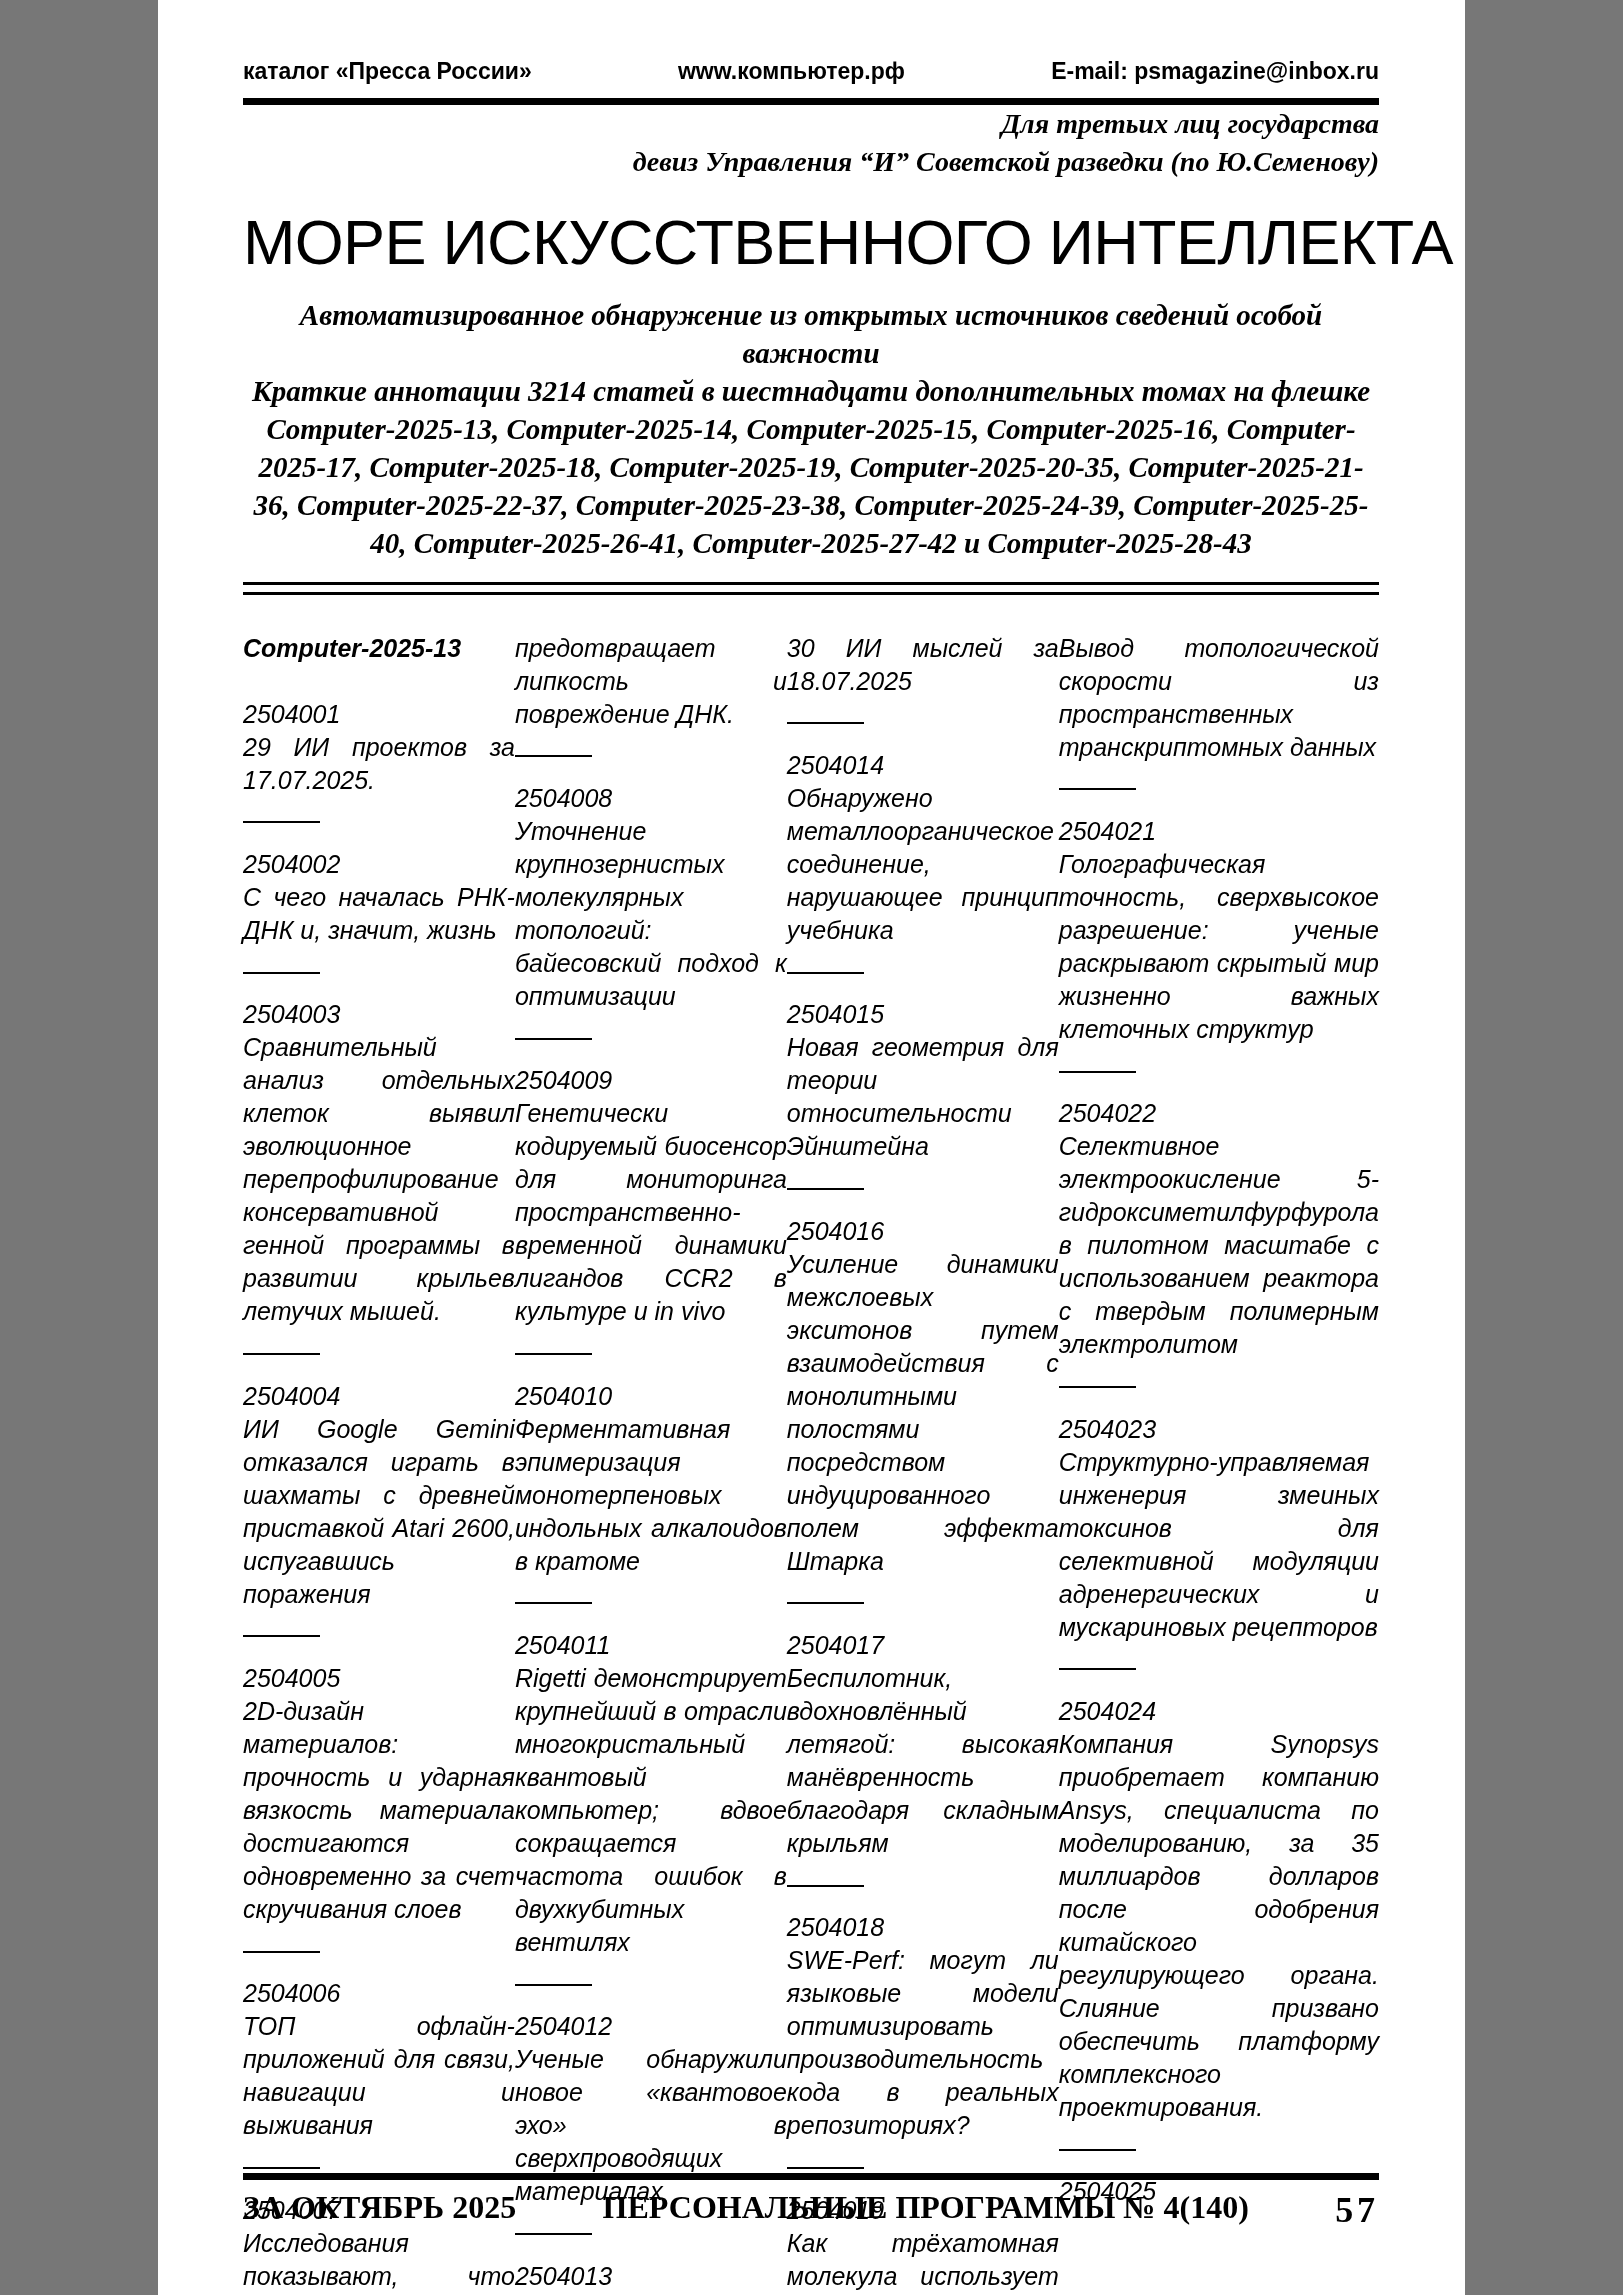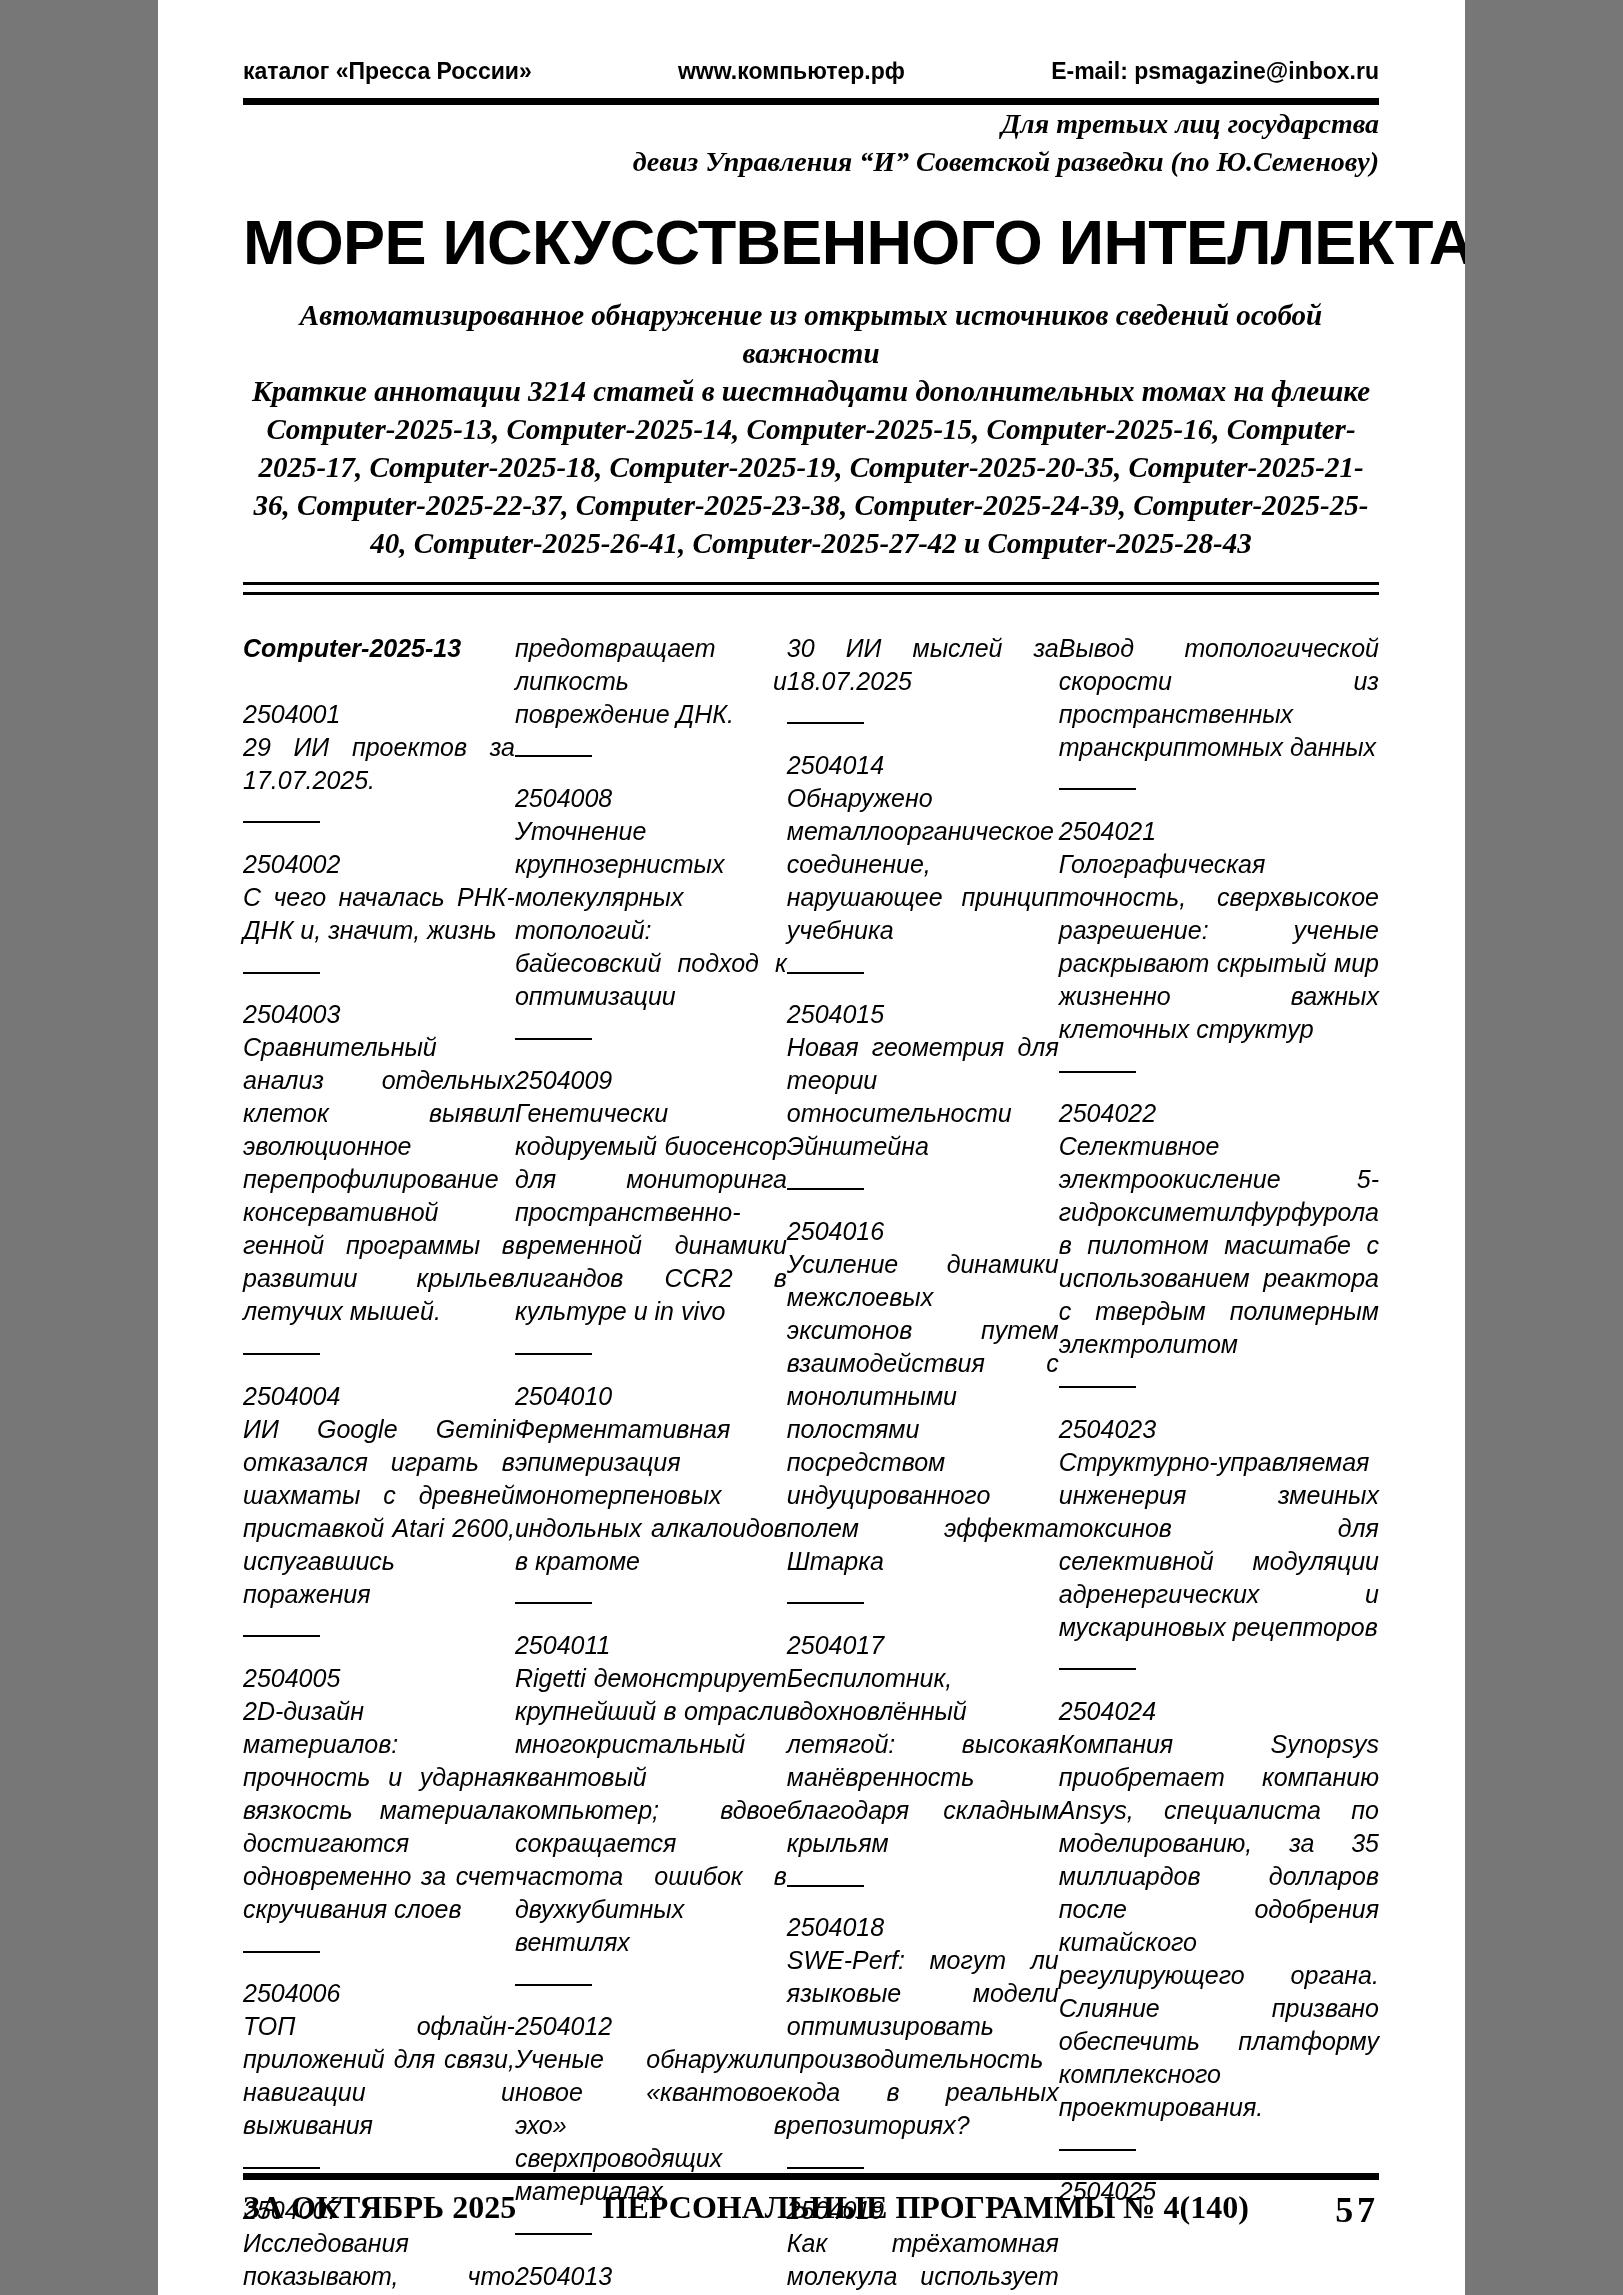--- a/index.html
+++ b/index.html
@@ -28,21 +28,21 @@
     text-align: right;
     font-family: "Liberation Serif", serif;
     font-style: italic; font-weight: bold;
     font-size: 28px; line-height: 38px;
   }
 
   h1.title {
     margin: 25px 0 10px 0;
     text-align: center;
     font-family: "Liberation Sans", sans-serif;
-    font-weight: bold;
+    font-weight: normal;
     font-size: 63px;
     letter-spacing: -0.7px;
     white-space: nowrap;
   }
 
   .subtitle {
     margin-top: 18.3px;
     text-align: center;
     font-family: Liberation Serif, serif;
     font-style: italic; font-weight: bold;

